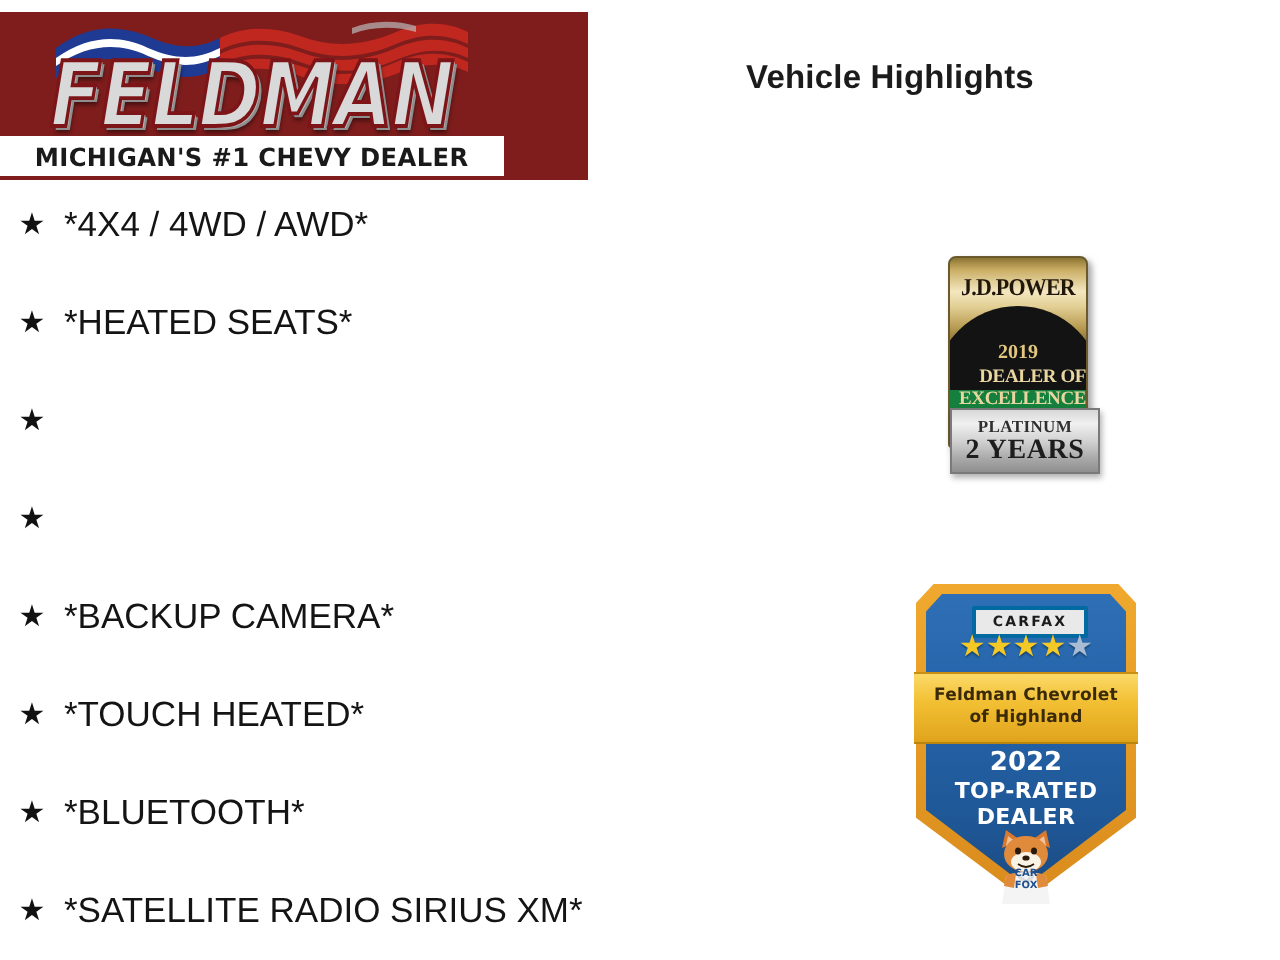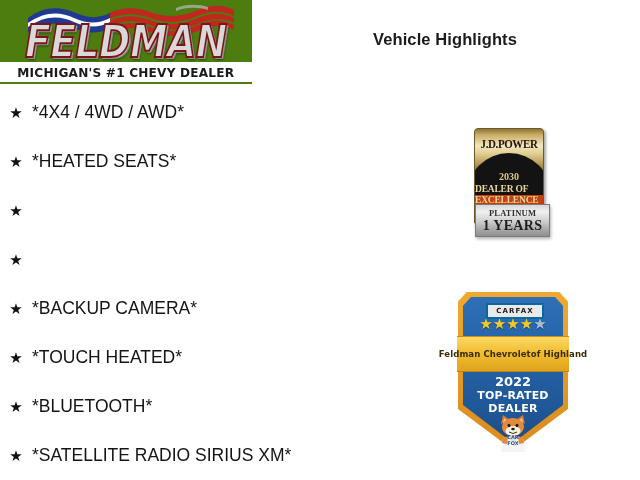--- a/index.html
+++ b/index.html
@@ -13,25 +13,26 @@
     position: relative;
     overflow: hidden;
     font-family: "Liberation Sans", sans-serif;
     background: #ffffff;
   }
 
   
   #dealer-logo {
     position: absolute;
     left: 0px;
-    top: 0px;
+    top: 6px;
     width: 252px;
     height: 84px;
-    background: #4d7c0f;
+    background: #7f1d1d;
     overflow: hidden;
+    padding-left: 42px;
   }
   #logo-flag {
     position: absolute;
     left: 26px;
     top: 4px;
     width: 212px;
     height: 34px;
   }
   #logo-wordmark {
     position: absolute;
@@ -135,21 +136,21 @@
     height: 108px;
   }
   #jdp-plate {
     position: absolute;
     left: 0;
     top: 0;
     width: 68px;
     height: 94px;
     border-radius: 4px 4px 2px 2px;
     overflow: hidden;
-    background: #c2410c;
+    background: #15803d;
     box-shadow: 2px 2px 3px rgba(0,0,0,0.35);
     border: 1px solid #6c5a2e;
   }
   #jdp-gold-top {
     position: absolute;
     left: 0; top: 0;
     width: 100%;
     height: 42px;
     background: linear-gradient(180deg,#8c7433 0%,#c9ad64 14%,#f3e7c0 40%,#e2cf94 58%,#b99d54 82%,#8a7232 100%);
   }
@@ -185,21 +186,21 @@
     font-family: "Liberation Serif", serif;
     font-weight: bold;
     font-size: 10px;
     color: #e2c77e;
     z-index: 3;
   }
   #jdp-award1, #jdp-award2 {
     position: absolute;
     left: 0;
     width: 100%;
-    text-align: left;
+    text-align: right;
     font-family: "Liberation Serif", serif;
     font-weight: bold;
     font-size: 9.5px;
     color: #e9d6a0;
     letter-spacing: -0.2px;
     z-index: 3;
   }
   #jdp-award1 { top: 55px; }
   #jdp-award2 { top: 66px; }
   #jdp-ribbon {
@@ -300,20 +301,21 @@
   #cfx-ribbon {
     position: absolute;
     left: -1px;
     top: 44px;
     width: 112px;
     height: 34px;
     background: linear-gradient(180deg,#fbd968 0%,#f2bf33 42%,#e0a41c 100%);
     border-top: 1px solid #c98f12;
     border-bottom: 1px solid #bb840f;
     display: flex;
+    flex-direction: column;
     align-items: center;
     justify-content: center;
   }
   .cfx-ribbon-line {
     font-family: "DejaVu Sans", sans-serif;
     font-weight: bold;
     font-size: 8.5px;
     color: #3a2a08;
     line-height: 11px;
     letter-spacing: 0.1px;
@@ -423,27 +425,27 @@
     <span class="highlight-star">★</span>
     <span class="highlight-label">*SATELLITE RADIO SIRIUS XM*</span>
   </li>
 </ul>
 
 <div id="jdpower-badge">
   <div id="jdp-plate">
     <div id="jdp-gold-top"></div>
     <div id="jdp-gold-curve"></div>
     <div id="jdp-brand">J.D.POWER</div>
-    <div id="jdp-year">2030</div>
+    <div id="jdp-year">2019</div>
     <div id="jdp-award1">DEALER OF</div>
     <div id="jdp-award2">EXCELLENCE</div>
   </div>
   <div id="jdp-ribbon">
     <div id="jdp-platinum">PLATINUM</div>
-    <div id="jdp-years">1 YEARS</div>
+    <div id="jdp-years">2 YEARS</div>
   </div>
 </div>
 
 <div id="carfax-badge">
   <div id="cfx-shield"></div>
   <div id="cfx-inner"></div>
 
   <div id="cfx-wordmark-box">
     <span id="cfx-wordmark">CARFAX</span>
   </div>

